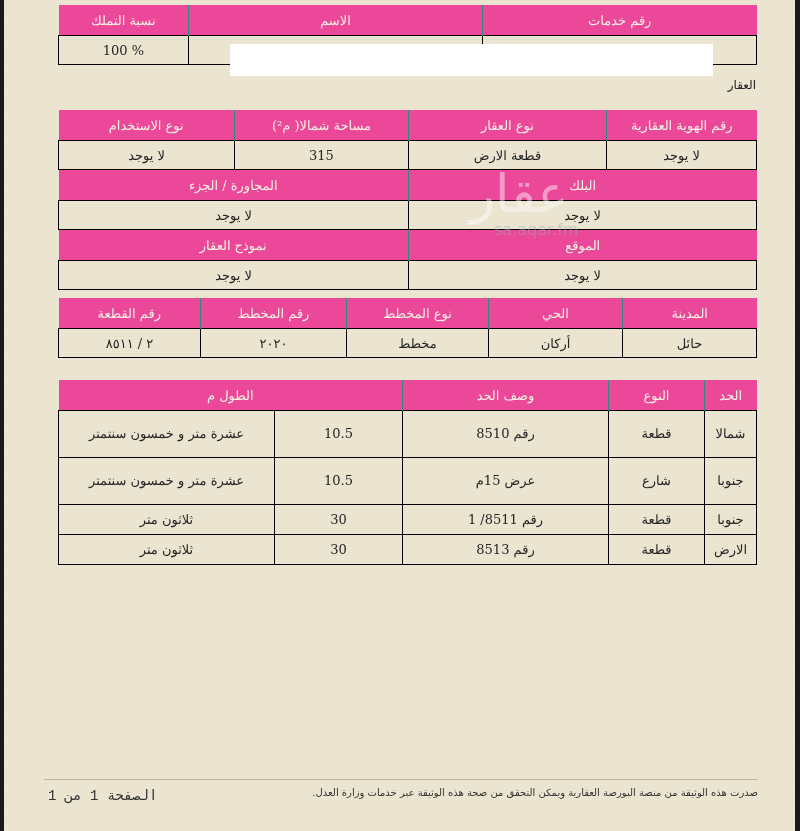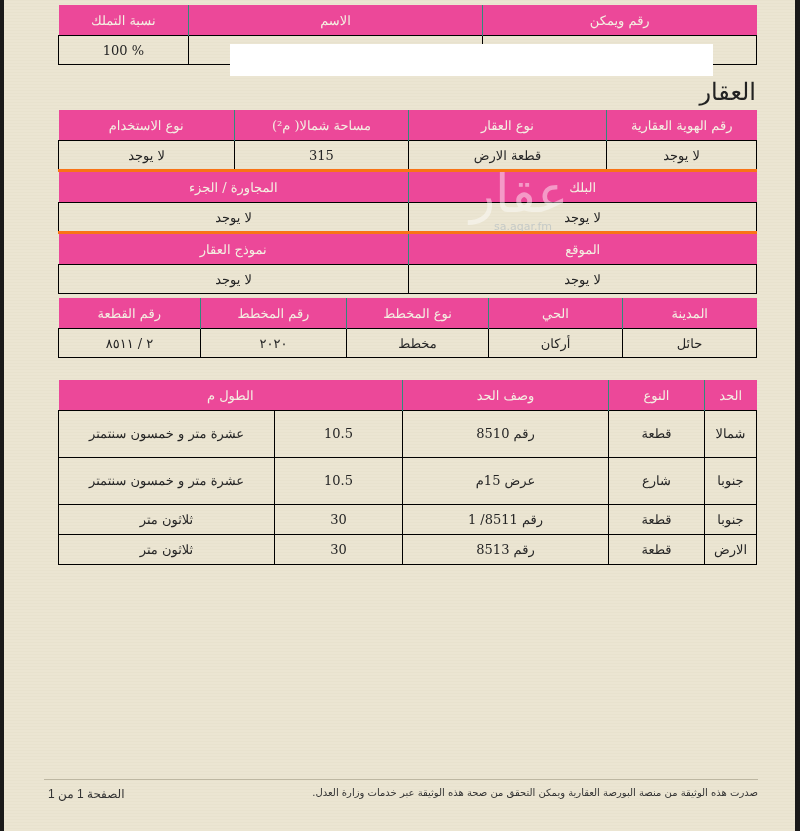--- a/index.html
+++ b/index.html
@@ -19,62 +19,62 @@
     th {
       background: #ec4899; color: #f4f0e2; font-weight: normal;
       font-size: 13px; height: 30px; padding: 0 6px; text-align: center;
       border-left: 1px solid #2f8a7c;
     }
     th:last-child { border-left: none; }
     td {
       font-size: 13px; height: 28px; padding: 0 6px; text-align: center;
       border: 1px solid #000000; color: #252525;
     }
-    .sep th { border-top: 3px solid #f97316; }
+    .sep th { border-top: 1px solid #f97316; }
     .owner-tbl { left: 58px; top: 5px; width: 698px; }
     .property-title {
-      position: absolute; right: 44px; top: 78px; font-size: 24px; direction: rtl;
+      position: absolute; right: 44px; top: 78px; font-size: 12px; direction: rtl;
       color: #222;
       font-family: Liberation Serif, serif;
     }
     .prop-tbl { left: 58px; top: 110px; width: 698px; }
     .loc-tbl { left: 58px; top: 298px; width: 698px; }
     .bound-tbl { left: 58px; top: 380px; width: 698px; }
     .bound-tbl td { height: 46px; line-height: 16px; }
     .bound-tbl tr.short td { height: 29px; }
     .redact {
       position: absolute; left: 230px; top: 44px; width: 483px; height: 32px; background: #ffffff;
     }
     .watermark {
       position: absolute; left: 470px; top: 168px; width: 120px; height: 70px;
       pointer-events: none; opacity: 0.45; color: #ffffff;
       font-family: "DejaVu Sans", sans-serif;
     }
     .watermark .wm-big { font-size: 52px; line-height: 52px; letter-spacing: -2px; }
-    .watermark .wm-small { font-size: 11px; position: absolute; left: 24px; top: 52px; color: #9ab; }
+    .watermark .wm-small { font-size: 16px; position: absolute; left: 24px; top: 52px; color: #9ab; }
     .footer-line { position: absolute; left: 44px; top: 779px; width: 714px; height: 1px; background: #bdb7a2; }
     .footer-text { position: absolute; right: 42px; top: 787px; font-size: 10px; direction: rtl; color: #333; font-family: "DejaVu Sans", sans-serif; }
-    .footer-page { position: absolute; left: 48px; top: 787px; font-size: 12px; direction: rtl; color: #333; font-family: Liberation Sans, sans-serif; }
+    .footer-page { position: absolute; left: 48px; top: 787px; font-size: 14px; direction: rtl; color: #333; font-family: Liberation Mono, monospace; }
   </style>
 </head>
 <body>
 
 <div class="edge-left"></div>
 <div class="page"></div>
 <div class="edge-right"></div>
 
 <table class="owner-tbl">
   <colgroup>
       <col style="width:274px">
       <col style="width:294px">
       <col style="width:130px">
     </colgroup>
   <tbody>
       <tr>
-    <th>رقم ويمكن</th>
+    <th>رقم خدمات</th>
     <th>الاسم</th>
     <th>نسبة التملك</th>
   </tr>
   <tr>
     <td></td>
     <td></td>
     <td>% 100</td>
   </tr>
 </tbody>
   </table>

